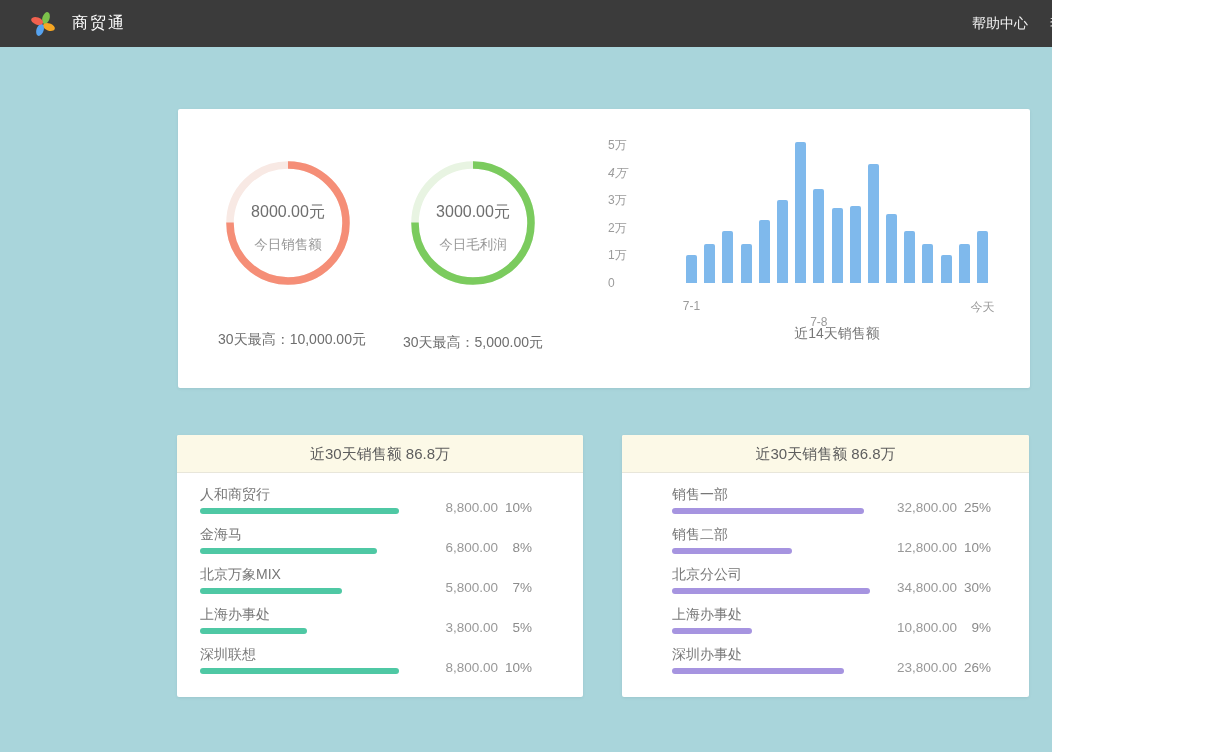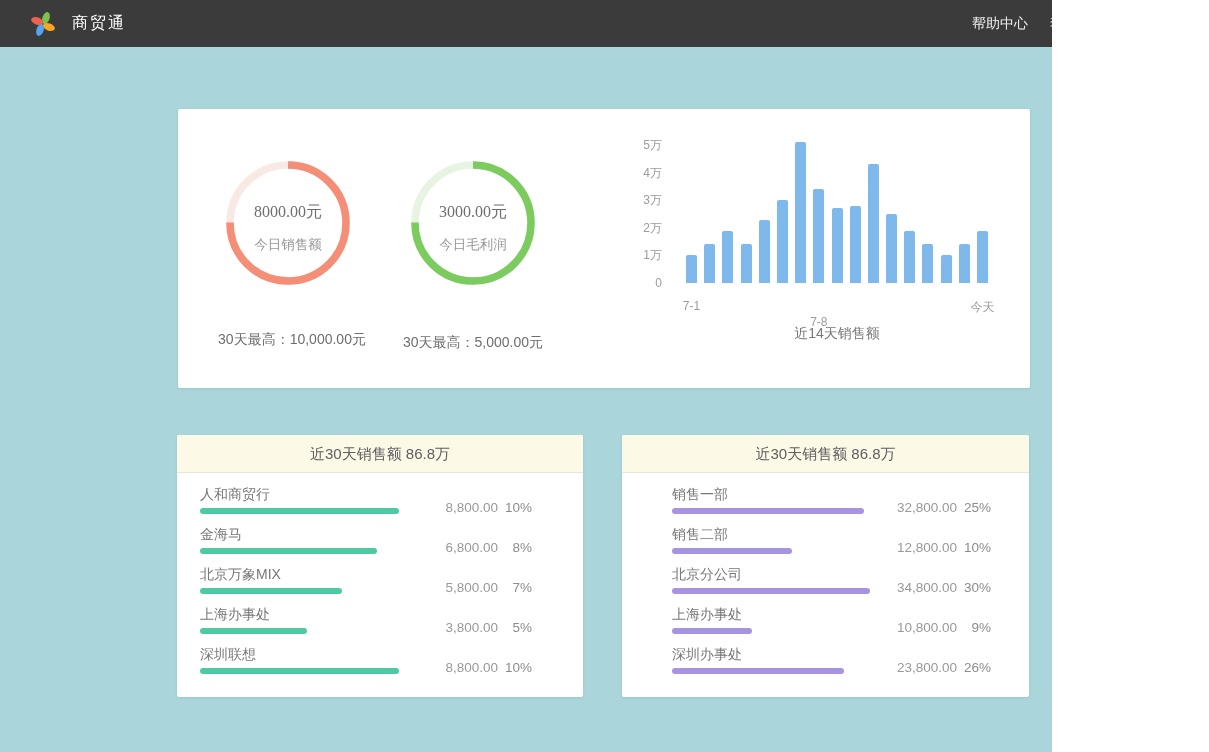--- a/index.html
+++ b/index.html
@@ -22,34 +22,34 @@
   .wc-close { width:8px; height:8px; }
   .wc-close i, .wc-close b { position:absolute; left:-1px; top:3px; width:10px; height:1.5px; background:#CFCFCF; }
   .wc-close i { transform:rotate(45deg); }
   .wc-close b { transform:rotate(-45deg); }
 
   
   .card { position:absolute; background:#ffffff; border-radius:2px; box-shadow:0 1px 3px rgba(40,80,85,0.10); }
   .top-card { left:178px; top:109px; width:852px; height:279px; }
 
   
-  .gauge { position:absolute; width:140px; height:140px;font-family:Liberation Serif, serif; }
+  .gauge { position:absolute; width:140px; height:140px; }
   .g0 { left:40px; top:44px; }
   .g1 { left:225px; top:44px; }
   .gauge svg circle { fill:none; stroke-width:7.5; }
   .gauge-text { position:absolute; inset:0; display:flex; flex-direction:column; align-items:center;
                 justify-content:center; padding-top:9px; gap:13px; }
   .gauge-value { font-size:16px; color:#6E6E6E; }
   .gauge-label { font-size:13.5px; color:#979797; }
   .gauge-note { position:absolute; font-size:14px; color:#6E6E6E; text-align:center; }
   .n0 { left:24px; top:222px; width:180px; }
   .n1 { left:210px; top:225px; width:170px; }
 
   
-  .ylab { position:absolute; left:430px; width:54px; text-align:right; font-size:12px; color:#9B9B9B; line-height:16px; }
+  .ylab { position:absolute; left:430px; width:54px; font-size:12px; color:#9B9B9B; line-height:16px; }
   .bars { position:absolute; left:508px; top:29px; width:302px; height:145px;
           display:flex; align-items:flex-end; justify-content:space-between; }
   .bar { width:11px; background:#7FB9EC; border-radius:2px 2px 0 0; }
   .xlab { position:absolute; width:60px; text-align:center; top:190px; font-size:12px; color:#9B9B9B; }
   .chart-caption { position:absolute; left:508px; top:216px; width:302px; text-align:center;
                    font-size:14px; color:#777777; }
 
   
   .list-card.left { left:177px; top:435px; width:406px; height:262px; }
   .list-card.right { left:622px; top:435px; width:407px; height:262px; }
@@ -117,21 +117,21 @@
       </svg>
       <div class="gauge-text">
         <div class="gauge-value">3000.00元</div>
         <div class="gauge-label">今日毛利润</div>
       </div>
     </div>
     <div class="gauge-note n1">30天最高：5,000.00元</div>
 
     <div id="ylabels">
         <div class="ylab" style="top: 28px;">5万</div>
-        <div class="ylab" style="top: 55.6px;">4万</div>
+        <div class="ylab" style="top: 55.6px; font-style: italic;">4万</div>
         <div class="ylab" style="top: 83.2px;">3万</div>
         <div class="ylab" style="top: 110.8px;">2万</div>
         <div class="ylab" style="top: 138.4px;">1万</div>
         <div class="ylab" style="top: 166px;">0</div>
       </div>
     <div class="bars" id="bars">
         <div class="bar" style="height: 28px; background: rgb(127, 185, 236);"></div>
         <div class="bar" style="height: 39px; background: rgb(127, 185, 236);"></div>
         <div class="bar" style="height: 52px; background: rgb(127, 185, 236);"></div>
         <div class="bar" style="height: 39px; background: rgb(127, 185, 236);"></div>

